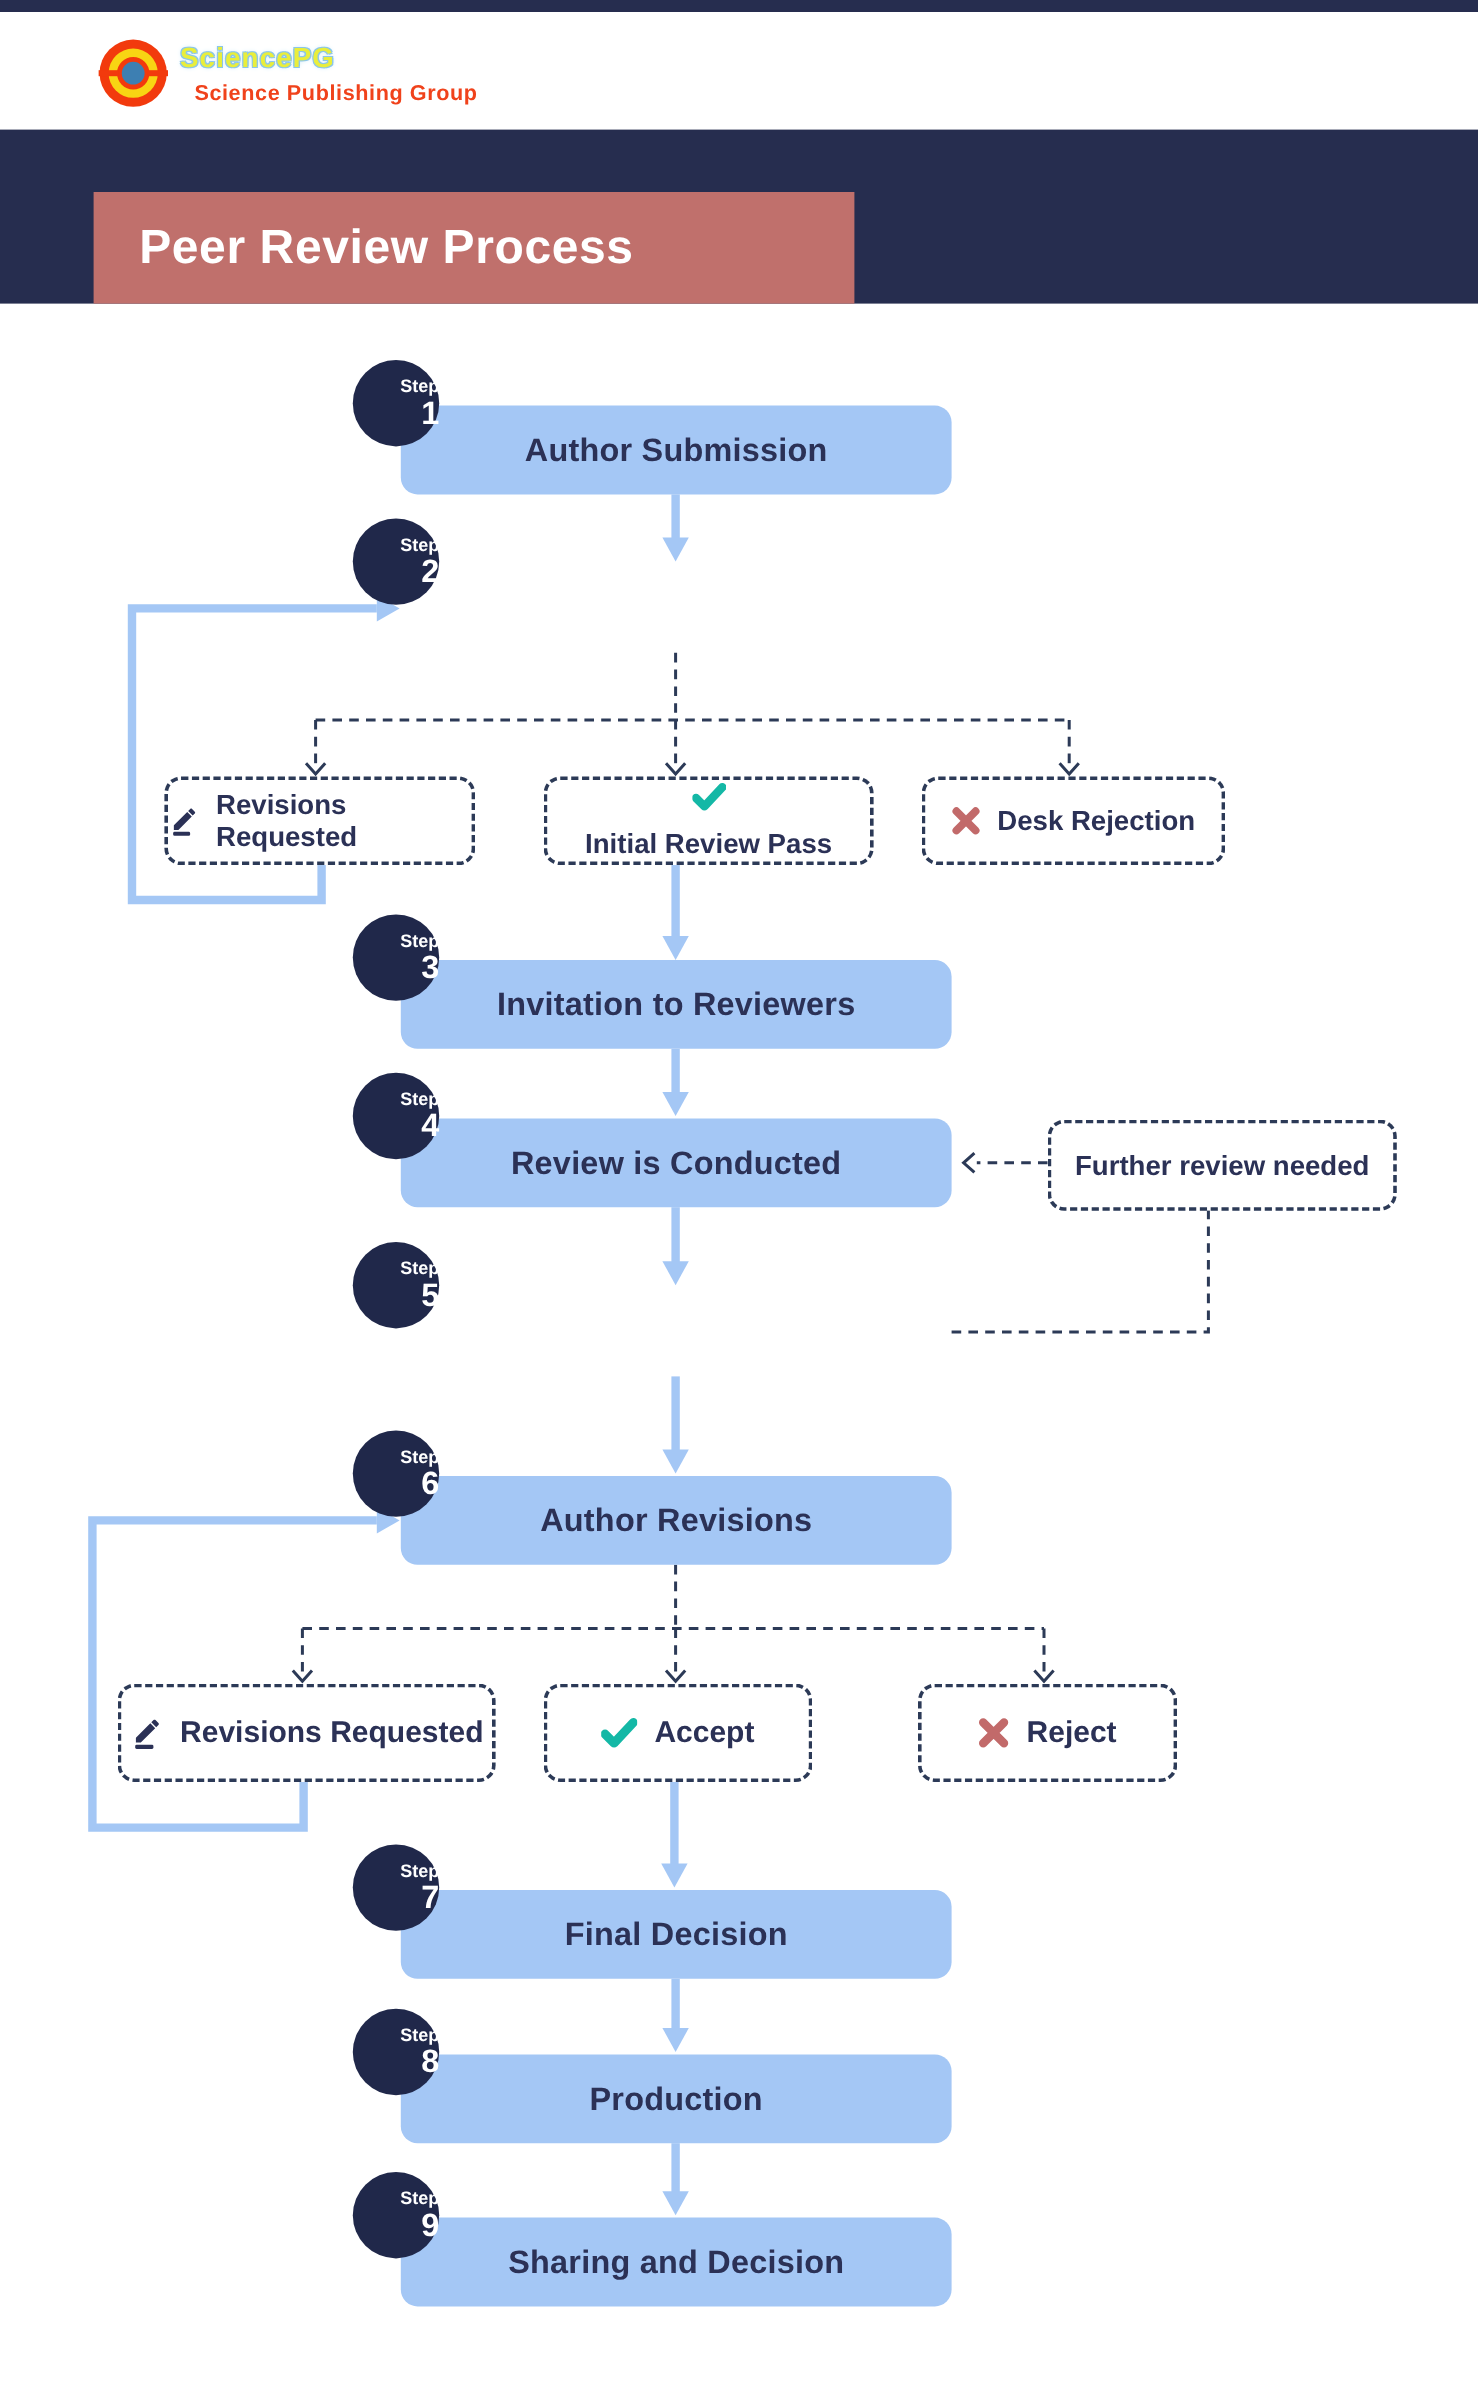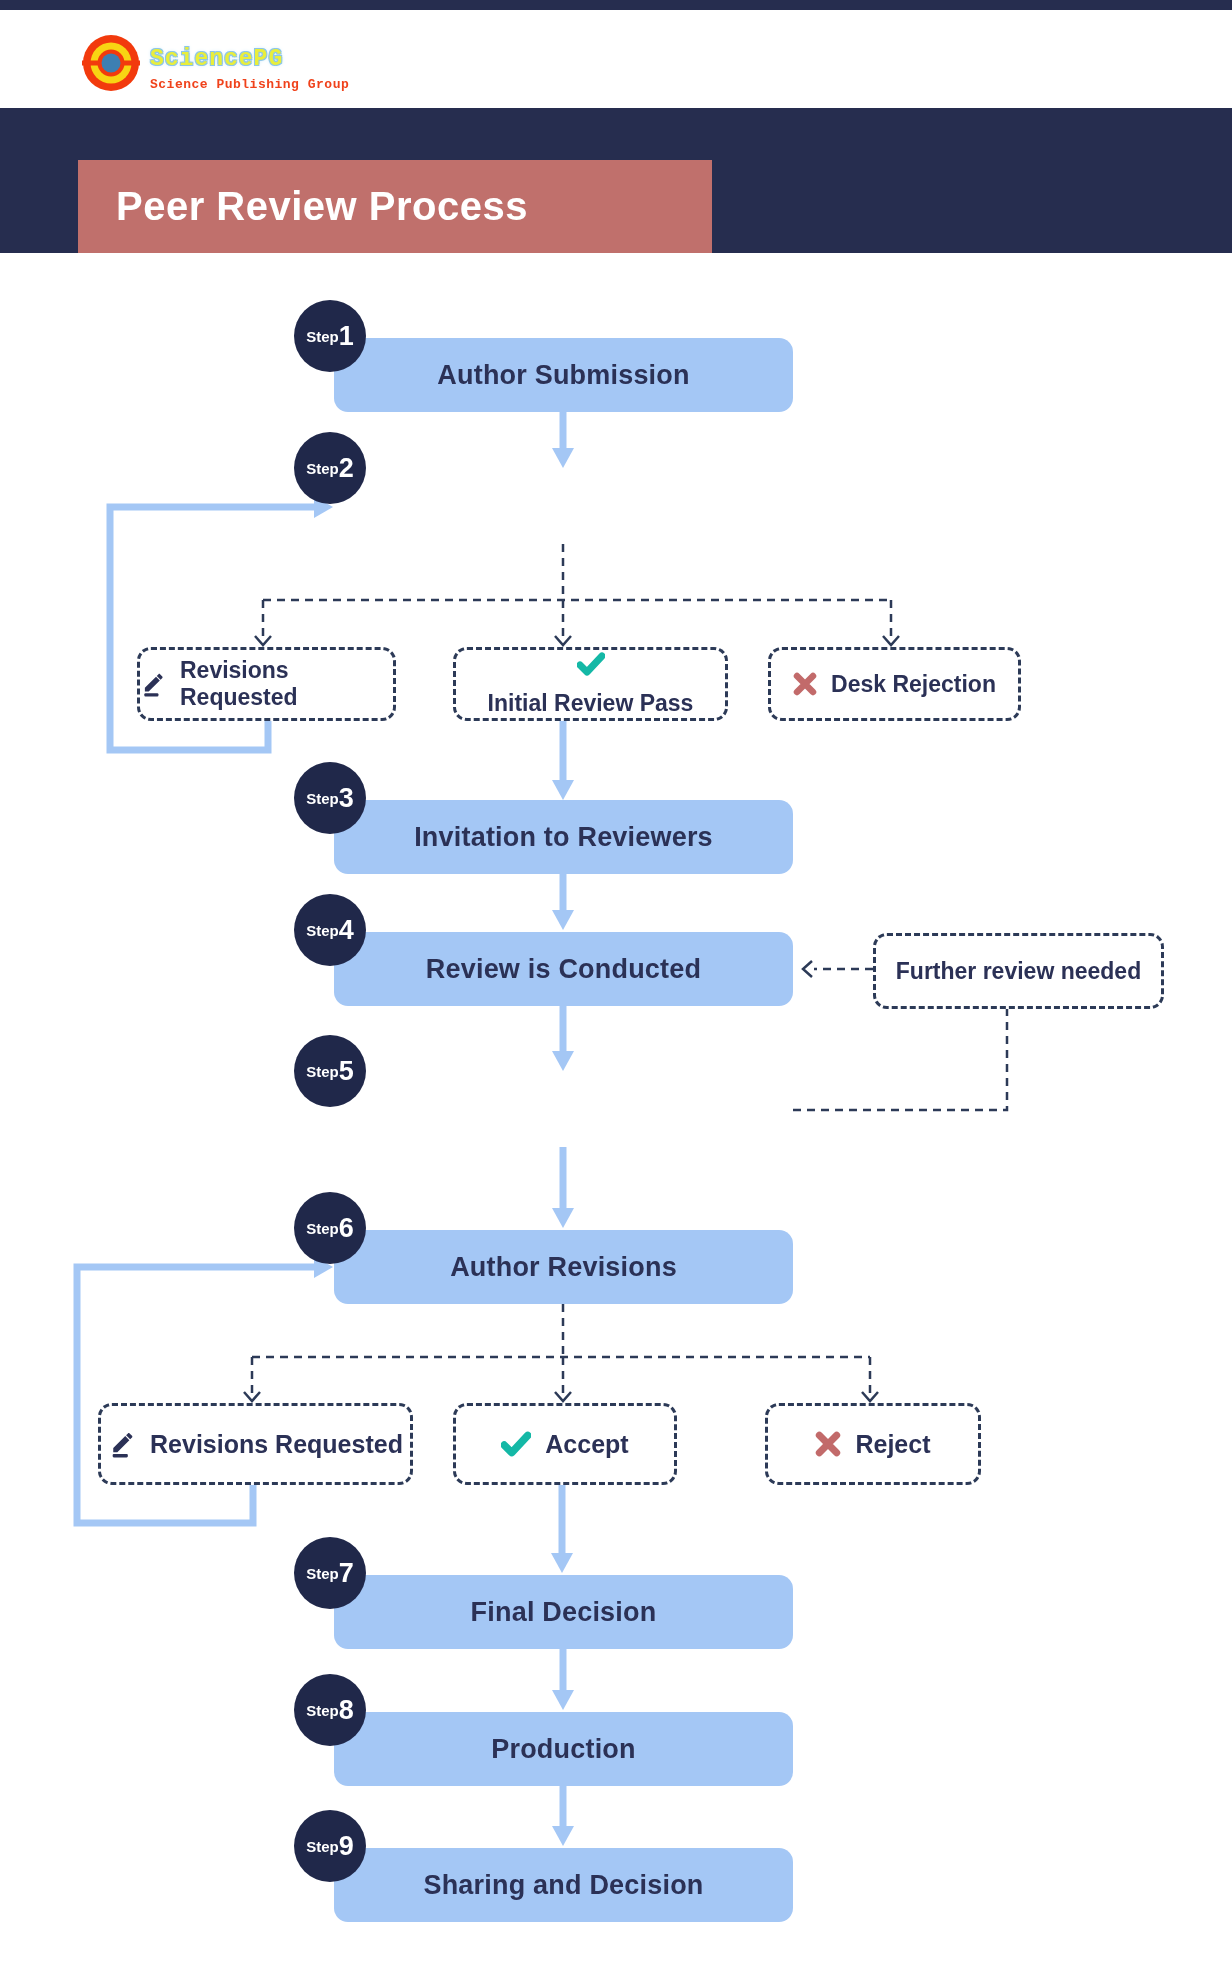--- a/index.html
+++ b/index.html
@@ -3,46 +3,46 @@
 <meta charset="utf-8">
 <style>
   html,body{margin:0;padding:0;background:#ffffff;}
   .page{
     position:relative;width:1232px;height:1986px;margin:0;
     background:#ffffff;overflow:hidden;
     font-family:"Liberation Sans",sans-serif;
   }
   .topbar{position:absolute;left:0;top:0;width:1232px;height:10px;background:#262d4f;}
   
-  .logo{position:absolute;left:82px;top:30px;height:62px;display:flex;align-items:flex-end;font-family:Liberation Mono, monospace;}
+  .logo{position:absolute;left:82px;top:30px;height:62px;display:flex;align-items:center;}
   .logo-icon{width:58px;height:58px;flex:0 0 auto;}
   .logo-text{margin-left:10px;display:flex;flex-direction:column;justify-content:center;}
   .logo-name{
     font-size:23px;font-weight:bold;color:#e9ee3b;letter-spacing:1px;
     text-shadow:-1px -1px 0 #8cc6e8,1px -1px 0 #8cc6e8,-1px 1px 0 #8cc6e8,1px 1px 0 #8cc6e8,0 0 4px #bfe3f5;
   }
-  .logo-tagline{font-size:13px;font-weight:bold;color:#f0421b;margin-top:5px;letter-spacing:0.5px;}
+  .logo-tagline{font-size:18px;font-weight:bold;color:#f0421b;margin-top:5px;letter-spacing:0.5px;margin-left:12px;}
   
   .band{position:absolute;left:0;top:108px;width:1232px;height:145px;background:#262d4f;}
   .title-box{
     position:absolute;left:78px;top:160px;width:634px;height:93px;background:#c0706c;
     display:flex;align-items:center;
   }
   .title-box .t{color:#ffffff;font-size:40px;font-weight:bold;padding-left:38px;letter-spacing:0.5px;}
   
   svg.connectors{position:absolute;left:0;top:0;width:1232px;height:1986px;z-index:1;pointer-events:none;}
   
   .stepbox{
     position:absolute;left:334px;width:459px;height:74px;background:#a4c7f5;border-radius:14px;
     display:flex;align-items:center;justify-content:center;z-index:2;
   }
   .stepbox .lbl{color:#2b3156;font-size:27px;font-weight:bold;letter-spacing:0.2px;}
   .badge{
     position:absolute;left:294px;width:72px;height:72px;border-radius:50%;background:#20284a;
-    display:flex;flex-direction:row;align-items:center;justify-content:center;z-index:3;color:#fff;
+    display:flex;flex-direction:column;align-items:flex-end;justify-content:center;z-index:3;color:#fff;
   }
   .badge .w{font-size:15px;font-weight:bold;line-height:15px;}
   .badge .n{font-size:27px;font-weight:bold;line-height:28px;}
   
   .opt{
     position:absolute;background:#ffffff;border:3px dashed #2c3a57;border-radius:14px;
     display:flex;align-items:center;justify-content:center;z-index:2;gap:14px;
   }
   .opt .lbl{color:#2b3156;font-weight:bold;}
   .opt .ic{display:flex;align-items:center;}

